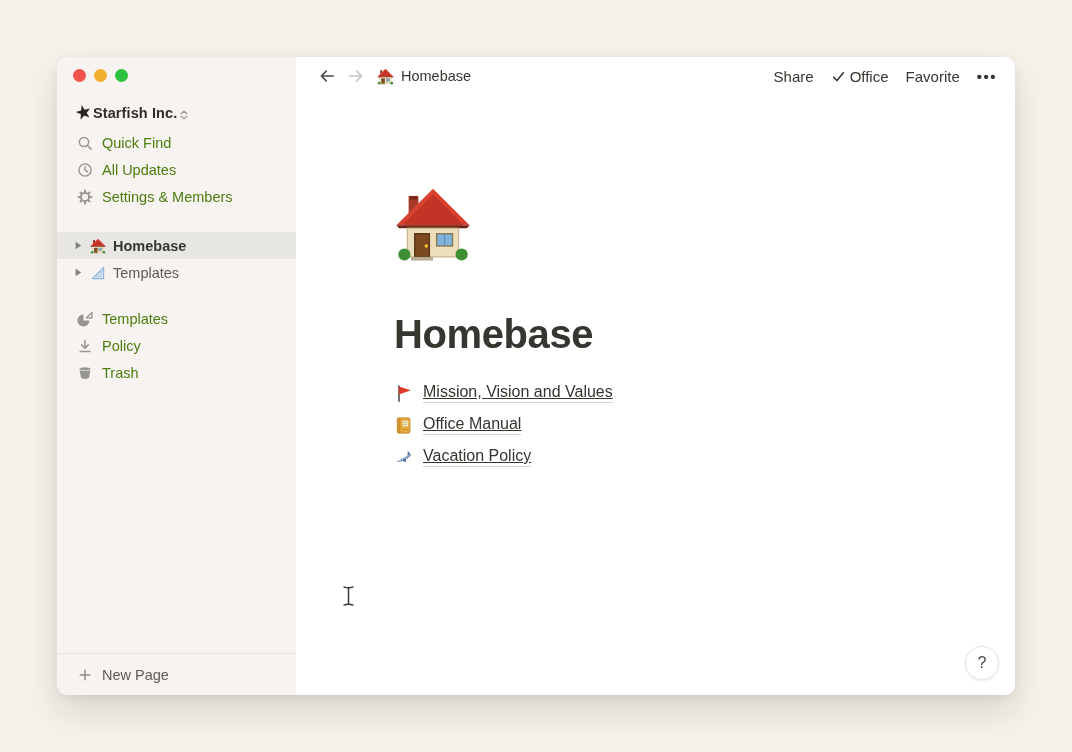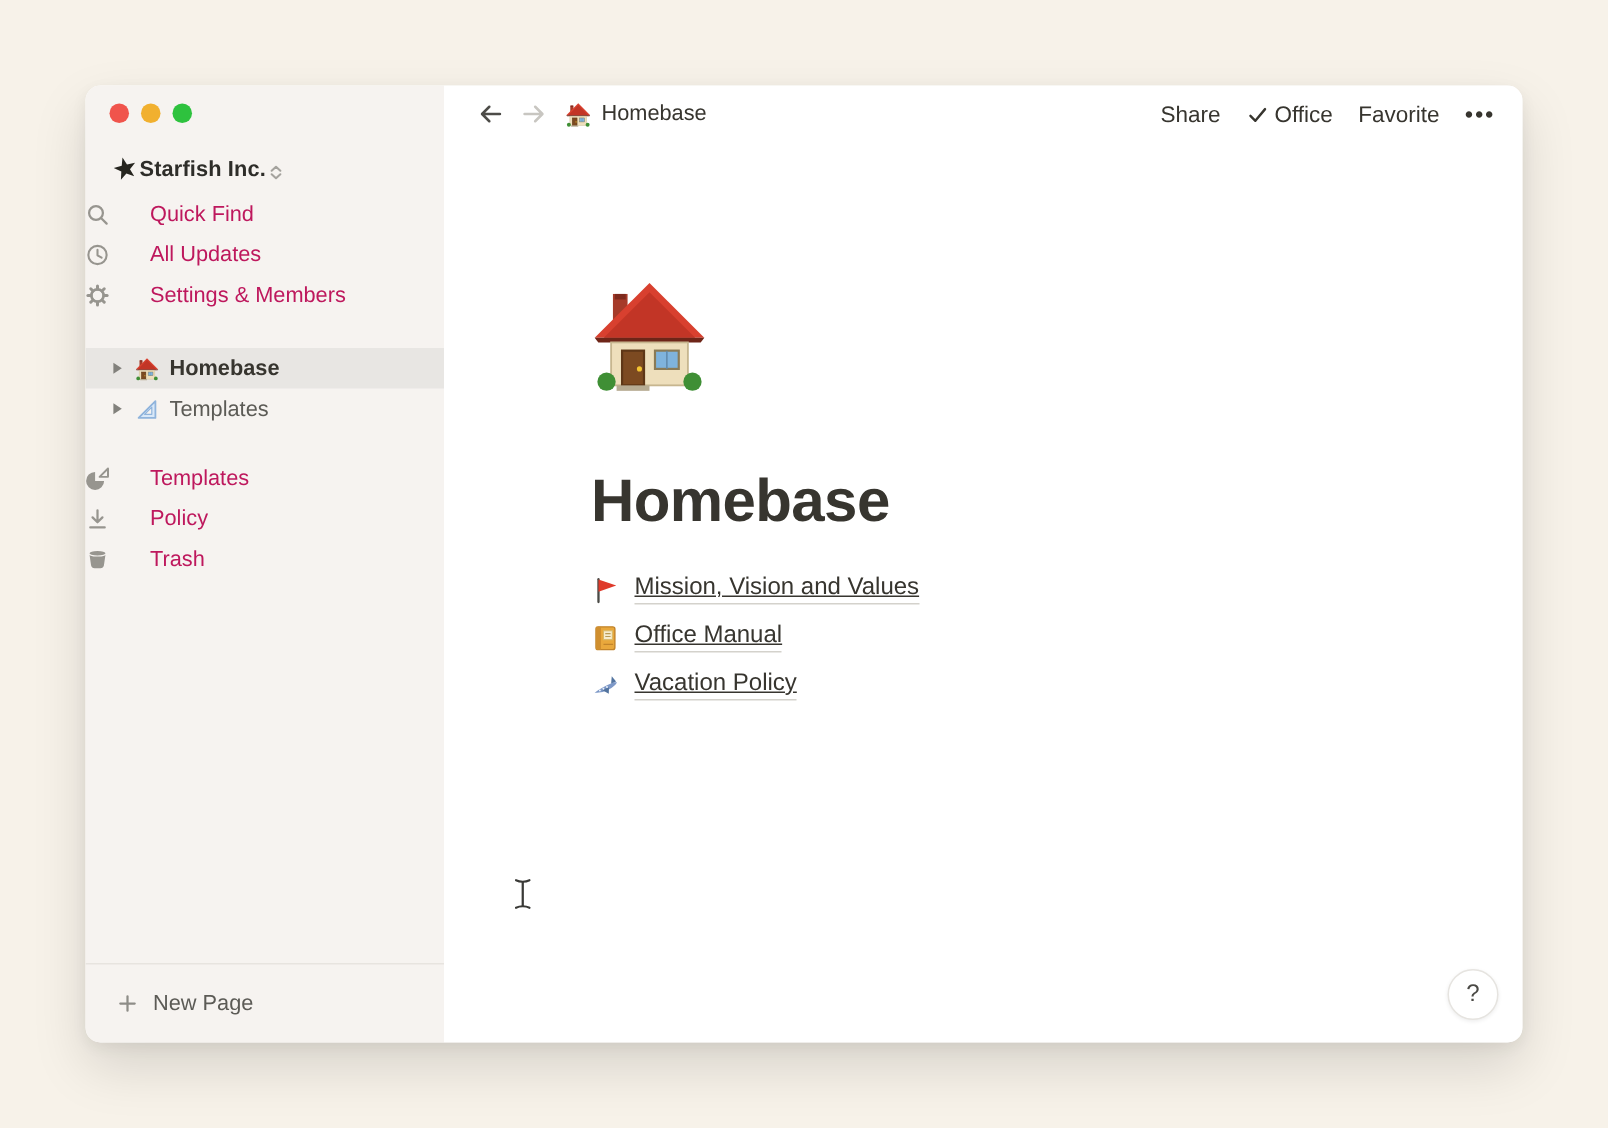--- a/index.html
+++ b/index.html
@@ -25,30 +25,30 @@
   }
   .traffic { display:flex; gap:8px; padding:12px 0 0 16px; }
   .dot { width:13px; height:13px; border-radius:50%; }
   .workspace {
     display:flex; align-items:flex-end; gap:1px;
     margin-top:17px; padding:4px 12px 4px 18px; height:26px; cursor:pointer;
   }
   .workspace-name { font-size:14.5px; font-weight:700; color:#2E2D29; letter-spacing:0.1px; }
   .nav { margin-top:4px; }
   .row {
-    display:flex; align-items:center; gap:27px;
-    height:27px; font-size:14.5px; color:#be185d; cursor:pointer;
+    display:flex; align-items:center; gap:9px;
+    height:27px; padding-left:20px; font-size:14.5px; color:#4d7c0f; cursor:pointer;
   }
   .pages { margin-top:22px; }
   .page-row { display:flex; align-items:center; gap:7px; height:27px; padding-left:16px; font-size:14.5px; color:#5C5B56; cursor:pointer; }
   .page-row.selected { background:#E8E6E3; color:#37352F; font-weight:600; }
   .tools { margin-top:19px; }
   .spacer { flex:1; }
   .new-page {
-    border-top:1px solid #E7E4DF; height:53px;
+    border-top:1px solid #E7E4DF; height:42px;
     display:flex; align-items:center; gap:9px; padding-left:20px;
     font-size:14.5px; color:#5C5B56; cursor:pointer;
   }
   .icon16 { width:16px; height:16px; flex-shrink:0; display:block; }
   .icon12 { width:12px; height:12px; display:block; }
   .caret { width:10px; height:11px; flex-shrink:0; display:block; }
   
   .main { flex:1; background:#FFFFFF; position:relative; display:flex; flex-direction:column; }
   .topbar {
     height:38px; flex-shrink:0; display:flex; align-items:center;

